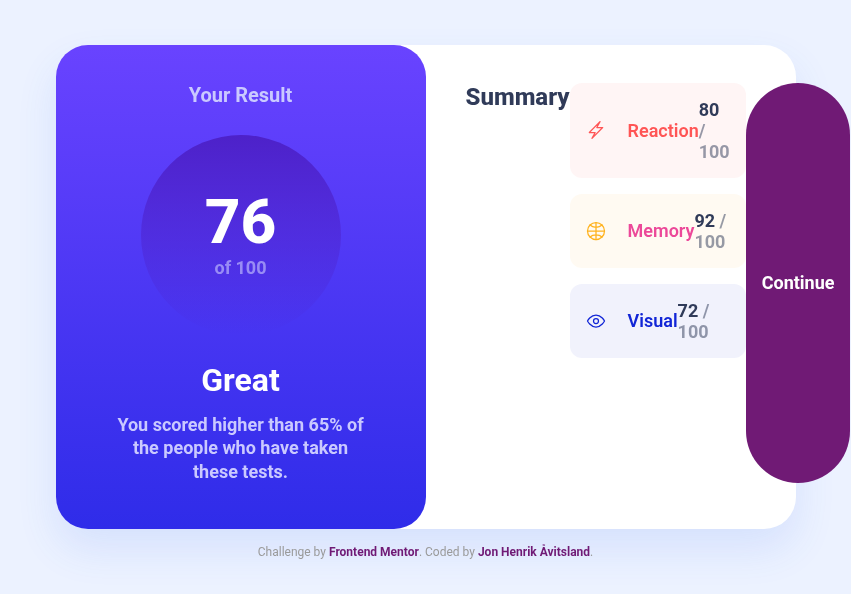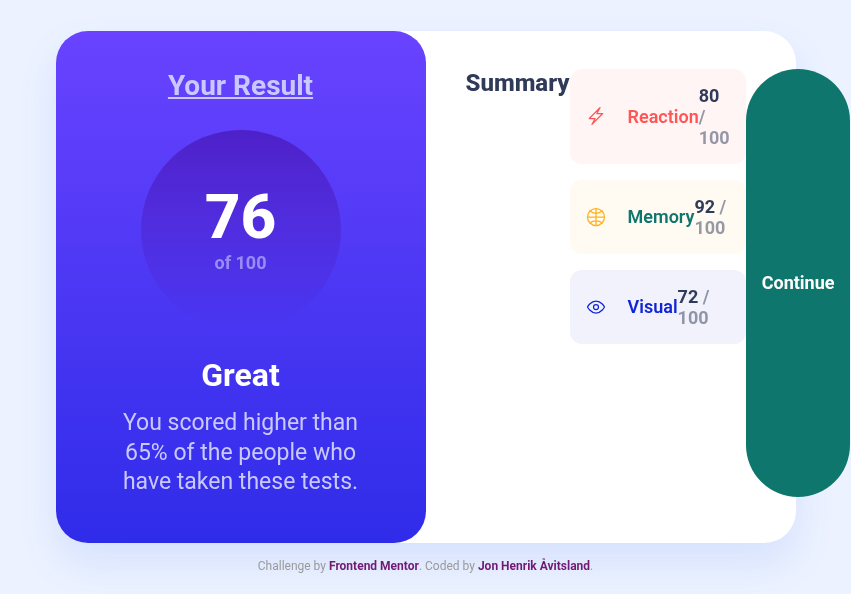--- a/index.html
+++ b/index.html
@@ -30,24 +30,23 @@
       background: linear-gradient(180deg, #6943ff 0%, #2f2ce9 100%);
       border-radius: 32px;
       padding: 38px 54px 46px;
       display: flex;
       flex-direction: column;
       align-items: center;
       text-align: center;
     }
     .result-title {
       color: #cac9ff;
-      font-size: 28px;
+      font-size: 20px;
       font-weight: 700;
       margin-bottom: 28px;
-      text-decoration: underline;
     }
     .score-circle {
       width: 200px;
       height: 200px;
       border-radius: 50%;
       background: linear-gradient(180deg, #4d21c9 0%, rgba(37, 33, 201, 0) 100%);
       display: flex;
       flex-direction: column;
       align-items: center;
       justify-content: center;
@@ -67,22 +66,22 @@
       margin-top: 4px;
     }
     .rating {
       color: #ffffff;
       font-size: 32px;
       font-weight: 700;
       margin-bottom: 14px;
     }
     .description {
       color: #cac9ff;
-      font-size: 23px;
-      font-weight: 400;
+      font-size: 18px;
+      font-weight: 700;
       line-height: 1.3;
     }
     .summary-panel {
       width: 50%;
       padding: 38px 40px 46px;
       display: flex;
       flex-direction: row;
     }
     .summary-title {
       color: #303b59;
@@ -112,31 +111,31 @@
       margin-right: 14px;
       flex-shrink: 0;
     }
     .item-label {
       font-size: 18px;
       font-weight: 600;
       flex: 1;
       margin-left: 8px;
     }
     .label-reaction { color: #ff5555; }
-    .label-memory   { color: #0f766e; }
+    .label-memory   { color: #ec4899; }
     .label-verbal   { color: #00bb8f; }
     .label-visual   { color: #1125d6; }
     .item-score {
       font-size: 18px;
       font-weight: 700;
     }
     .item-score .val { color: #303b59; }
     .item-score .max { color: #303b59; opacity: 0.5; }
     .continue-btn {
-      background: #0f766e;
+      background: #701a75;
       color: #ffffff;
       border: none;
       border-radius: 128px;
       padding: 16px;
       font-size: 18px;
       font-weight: 700;
       cursor: pointer;
       font-family: inherit;
     }
     .attribution {

